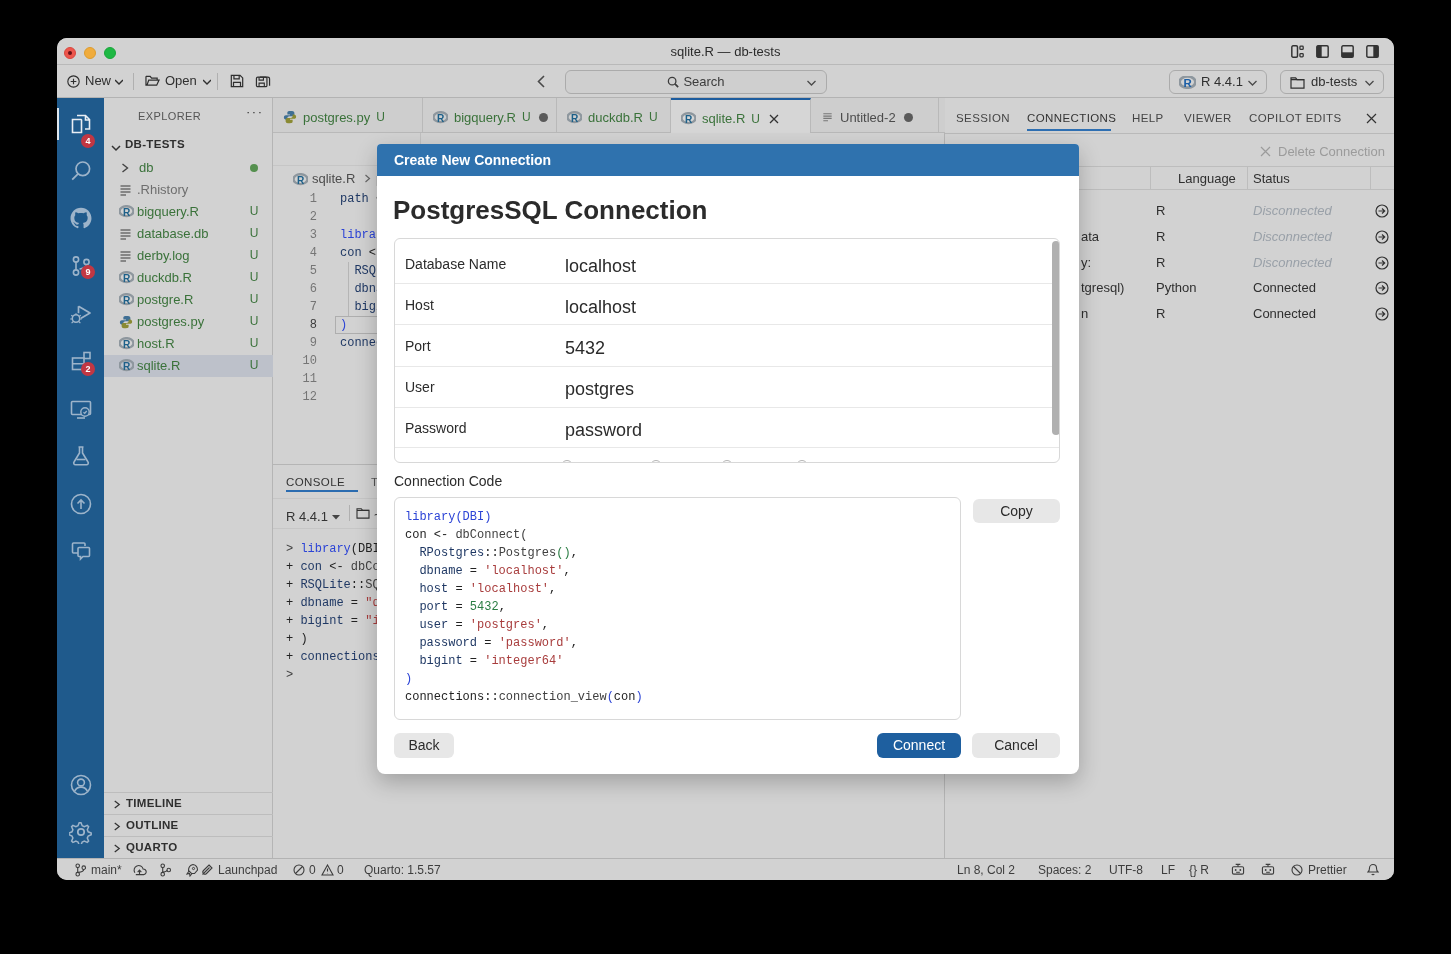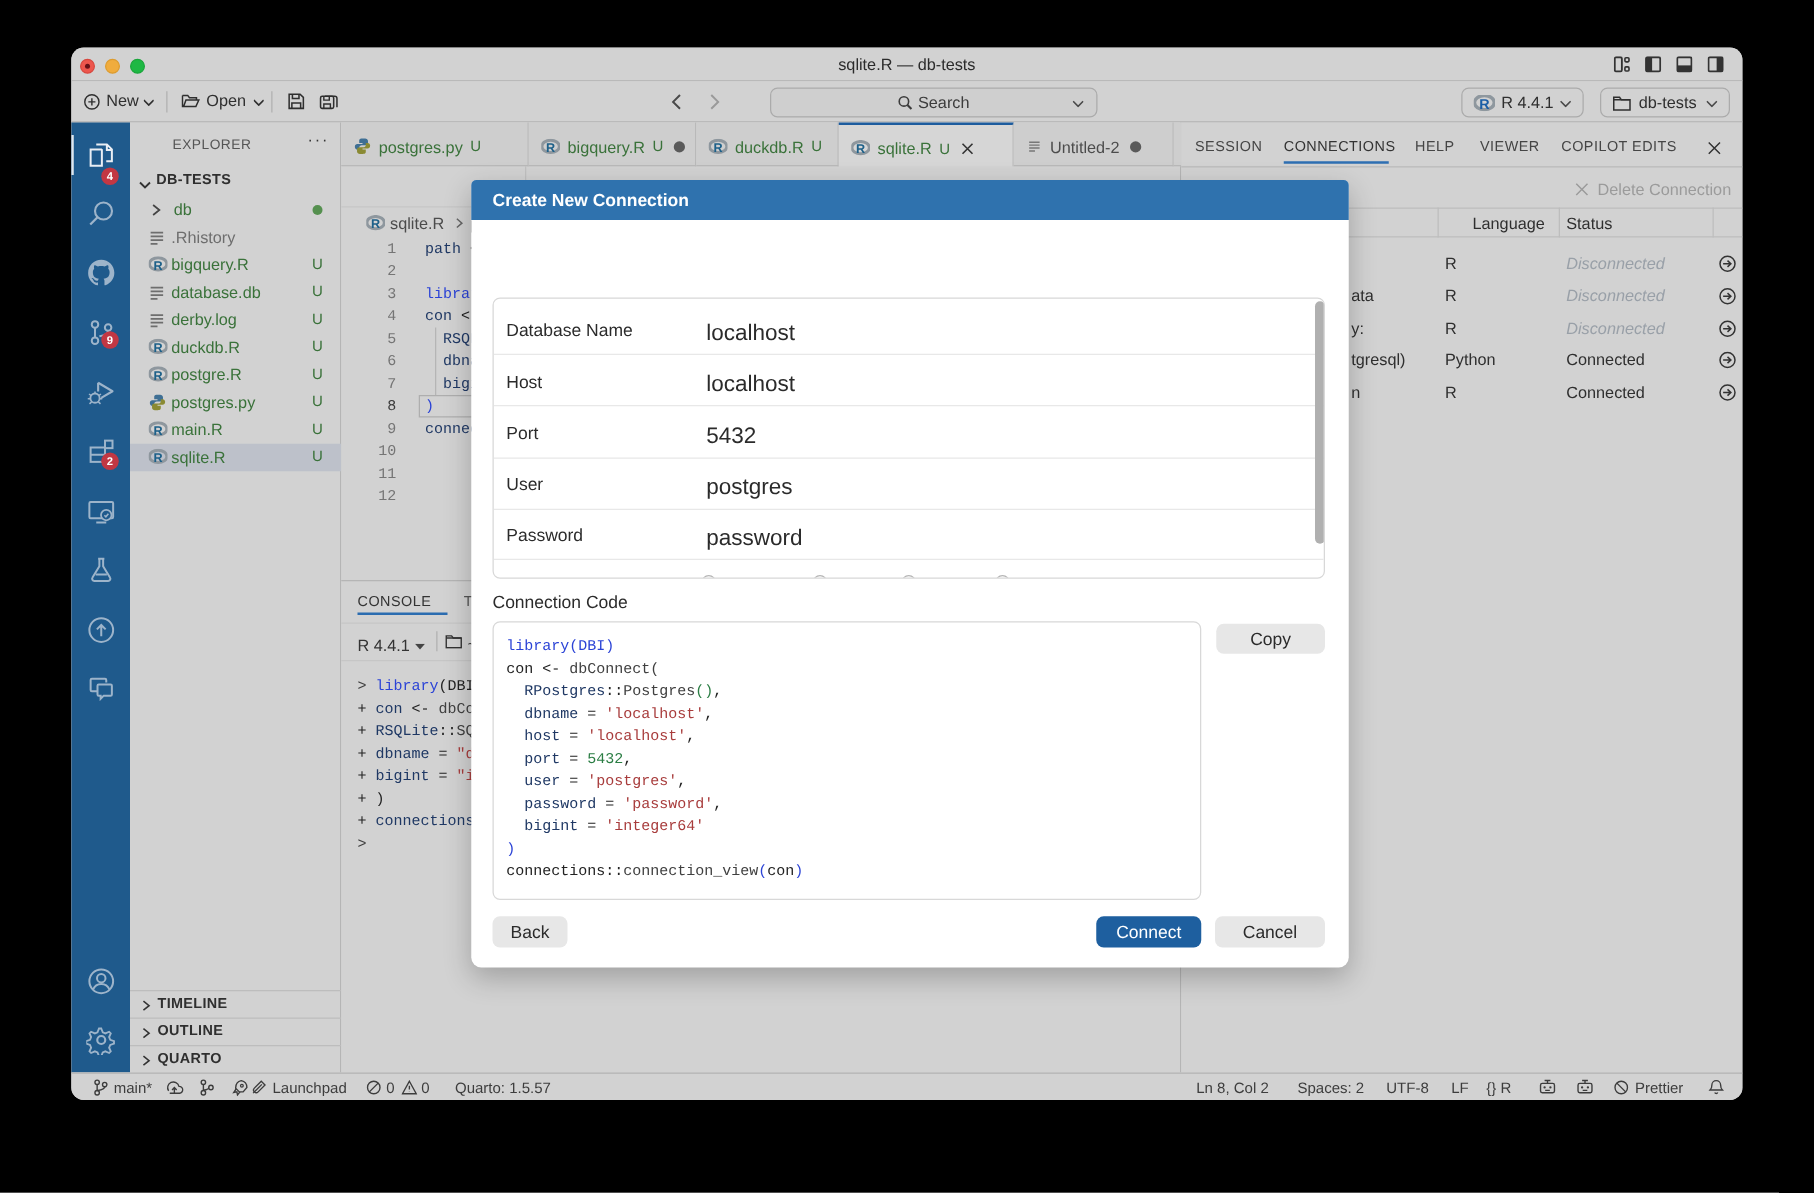--- a/index.html
+++ b/index.html
@@ -7,21 +7,21 @@
 #win{position:absolute;left:57px;top:38px;width:1337px;height:842px;background:#d2d2d2;border-radius:10px;overflow:hidden;}
 .mono{font-family:"Liberation Mono",monospace;}
 
 #titlebar{position:absolute;left:0;top:0;width:100%;height:27px;background:#d2d2d2;border-bottom:1px solid #b9b9b9;}
 .light{position:absolute;top:9px;width:12px;height:12px;border-radius:50%;}
 #wtitle{position:absolute;top:0;left:0;width:100%;height:27px;line-height:27px;text-align:center;font-size:13px;font-weight:400;color:#2b2b2b;}
 
 #toolbar{position:absolute;left:0;top:27px;width:100%;height:33px;background:#d2d2d2;border-bottom:1px solid #b3b3b3;}
 .tbtext{position:absolute;top:0;height:33px;line-height:32px;font-size:13px;color:#2f2f2f;}
 .tsep{position:absolute;top:8px;width:1px;height:17px;background:#b0b0b0;}
-#searchbox{position:absolute;left:559px;top:5px;width:262px;height:24px;border:1px solid #ababab;border-radius:6px;background:#cfcfcf;color:#3c3c3c;font-size:13px;text-align:center;line-height:22px;}
+#searchbox{position:absolute;left:508px;top:5px;width:262px;height:24px;border:1px solid #ababab;border-radius:6px;background:#cfcfcf;color:#3c3c3c;font-size:13px;text-align:center;line-height:22px;}
 .topbtn{position:absolute;top:5px;height:24px;border:1px solid #ababab;border-radius:6px;background:#d2d2d2;font-size:13px;color:#2f2f2f;line-height:22px;}
 
 #actbar{position:absolute;left:0;top:60px;width:47px;height:760px;background:#1f5a8c;}
 .aicon{position:absolute;left:12px;width:24px;height:24px;}
 .badge{position:absolute;width:14px;height:14px;border-radius:50%;background:#c23743;color:#fff;font-size:9px;font-weight:700;text-align:center;line-height:14px;}
 
 #sidebar{position:absolute;left:47px;top:60px;width:169px;height:760px;background:#d2d2d2;border-right:1px solid #b5b5b5;}
 .srow{position:absolute;left:0;width:169px;height:22px;font-size:13px;color:#2f2f2f;}
 .green{color:#3a723a;}
 .grey{color:#6e6e6e;}
@@ -269,21 +269,21 @@
             <path d="M8.1 15c3 0 2.9-1.4 2.9-2.2V11H8v-1h4.7C14 10 15 9.1 15 7.6S14 5 12.7 5H11v1.8C11 8.2 10 9 8.6 9H5.3C4.1 9 3 9.6 3 11v1.8C3 14.1 4.2 15 5.6 15z" fill="#8a8a33"></path>
           </svg>
           <span class="abs green" style="left:33px;top:3px;">postgres.py</span>
           <span class="abs green ucol">U</span>
         </div>
 <div class="srow" style="top:235px;">
           <svg class="abs" style="left:15px;top:4px;" width="15" height="13" viewBox="0 0 20 15">
             <ellipse cx="10" cy="7" rx="9.3" ry="6.6" fill="none" stroke="#8e979e" stroke-width="3.2"></ellipse>
             <text x="5.2" y="13" font-size="13.5" font-weight="bold" fill="#1d6089" font-family="Liberation Sans">R</text>
           </svg>
-          <span class="abs green" style="left:33px;top:3px;">main.R</span>
+          <span class="abs green" style="left:33px;top:3px;">host.R</span>
           <span class="abs green ucol">U</span>
         </div>
 <div class="srow" style="top:257px;">
           <svg class="abs" style="left:15px;top:4px;" width="15" height="13" viewBox="0 0 20 15">
             <ellipse cx="10" cy="7" rx="9.3" ry="6.6" fill="none" stroke="#8e979e" stroke-width="3.2"></ellipse>
             <text x="5.2" y="13" font-size="13.5" font-weight="bold" fill="#1d6089" font-family="Liberation Sans">R</text>
           </svg>
           <span class="abs green" style="left:33px;top:3px;">sqlite.R</span>
           <span class="abs green ucol">U</span>
         </div>
@@ -553,20 +553,21 @@
         </svg>
 <span class="sbit" style="left:1251px;">Prettier</span>
 <svg class="abs" style="left:1310px;top:4px;" width="12" height="13" viewBox="0 0 12 13">
           <path d="M6 1.5a3.5 3.5 0 013.5 3.5c0 2.5.8 3.5 1.5 4H1c.7-.5 1.5-1.5 1.5-4A3.5 3.5 0 016 1.5z" fill="none" stroke="#3d3d3d" stroke-width="1.1"></path>
           <path d="M4.8 11a1.3 1.3 0 002.4 0" fill="none" stroke="#3d3d3d" stroke-width="1.1"></path>
         </svg>
 </div>
 </div>
 <div id="dialog">
 <div id="dlghead">Create New Connection</div>
+<div id="dlgtitle">PostgresSQL Connection</div>
 <div id="formbox">
 <span class="flabel" style="top:17px;">Database Name</span>
         <span class="fvalue" style="top:17px;">localhost</span>
 <div class="fsep" style="top:44px;"></div>
 <span class="flabel" style="top:58px;">Host</span>
         <span class="fvalue" style="top:58px;">localhost</span>
 <div class="fsep" style="top:85px;"></div>
 <span class="flabel" style="top:99px;">Port</span>
         <span class="fvalue" style="top:99px;">5432</span>
 <div class="fsep" style="top:127px;"></div>

